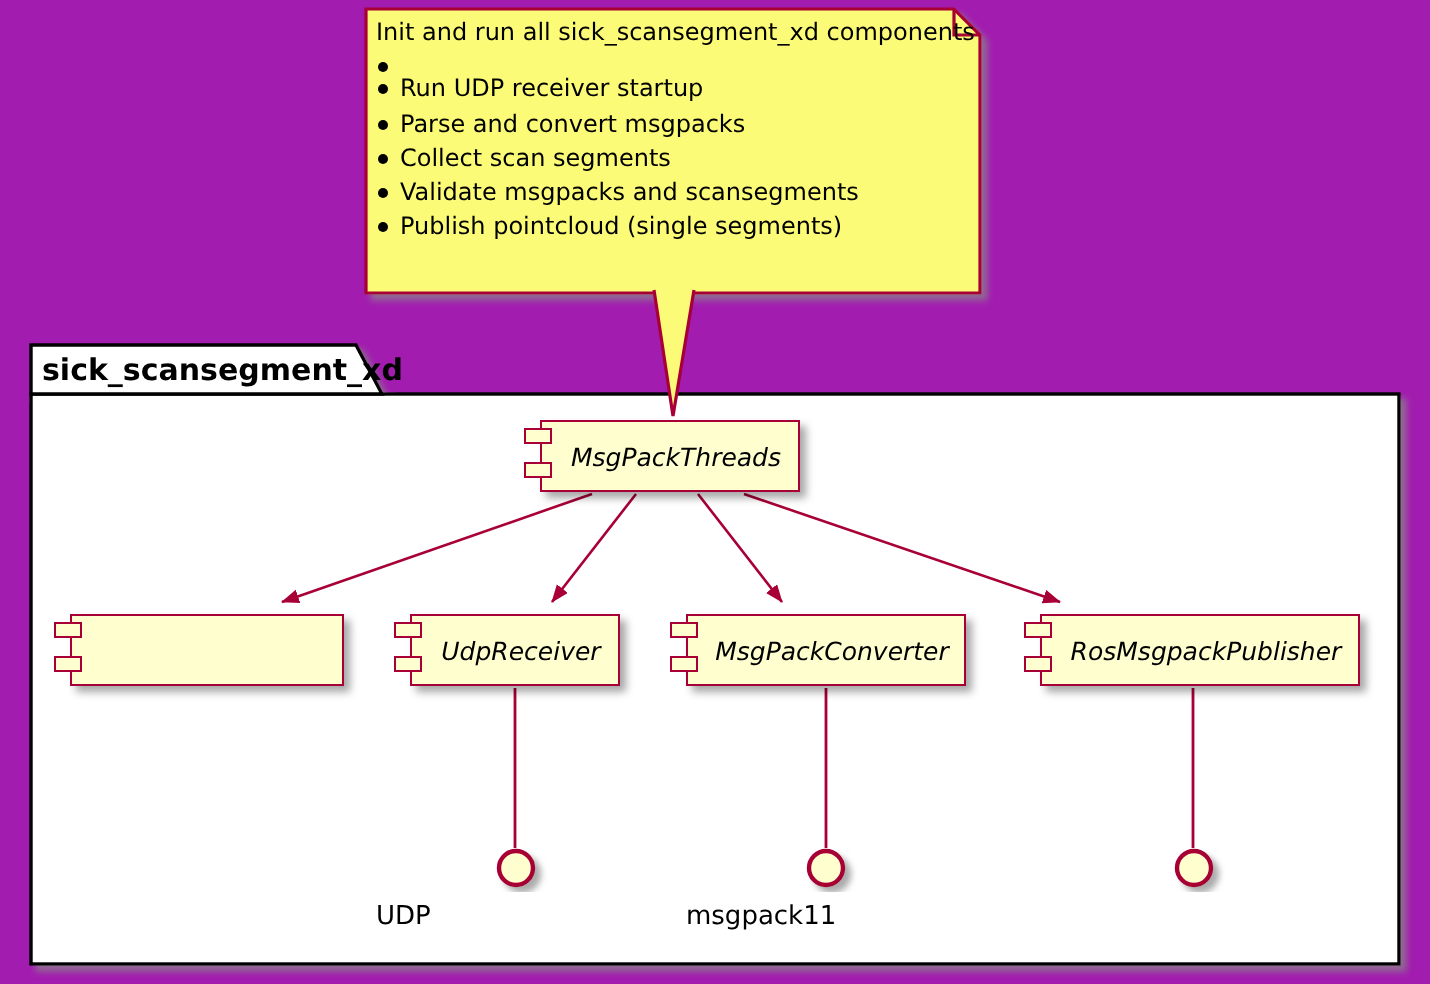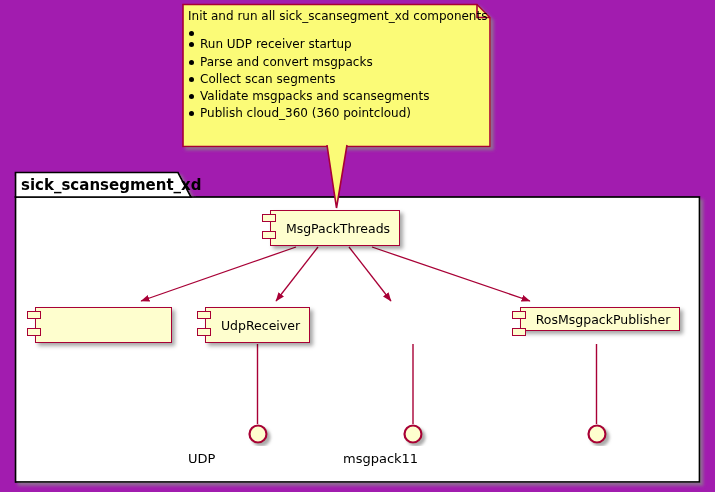--- a/index.html
+++ b/index.html
@@ -13,21 +13,21 @@
   .note-line{display:flex;align-items:flex-start;white-space:nowrap;}
   .note-line .dot{flex:0 0 auto;width:5px;height:5px;border-radius:50%;background:#000;margin:6px 6px 0 1px;}
 
   
   .frame-label{left:21px;top:176px;width:165px;font-weight:bold;font-size:15px;letter-spacing:0px;white-space:nowrap;}
 
   
   .component{position:absolute;z-index:2;background:#FEFECE;border:1.7px solid #A80036;
              box-shadow:3px 3px 4px rgba(0,0,0,0.35);
              display:flex;align-items:center;justify-content:center;
-             font-size:12.5px;white-space:nowrap;padding-left:6px;box-sizing:border-box;}
+             font-size:12.5px;white-space:nowrap;padding-left:6px;box-sizing:border-box;font-style:italic;}
   .port{position:absolute;width:12px;height:6px;background:#FEFECE;border:1.7px solid #A80036;left:-9px;}
   .port.p1{top:3px;}
   .port.p2{top:20px;}
 
   
   .iface-label{width:140px;text-align:left;font-size:13px;top:451px;}
 </style>
 </head>
 <body>
 
@@ -92,41 +92,46 @@
     <div class="note-line">
         <span class="dot"></span>
         <span>Collect scan segments</span>
       </div>
     <div class="note-line">
         <span class="dot"></span>
         <span>Validate msgpacks and scansegments</span>
       </div>
     <div class="note-line">
         <span class="dot"></span>
-        <span>Publish cloud_360 (360 pointcloud)</span>
+        <span>Publish pointcloud (single segments)</span>
       </div>
   </div>
 
   <div class="txt frame-label">sick_scansegment_xd</div>
 
   <div class="component" style="left:270px;top:210px;width:130px;height:36px;">
     <span class="port p1"></span>
     <span class="port p2"></span>
     <span>MsgPackThreads</span>
   </div>
   <div class="component" style="left:35px;top:307px;width:137px;height:36px;">
     <span class="port p1"></span>
     <span class="port p2"></span>
   </div>
   <div class="component" style="left:205px;top:307px;width:105px;height:36px;">
     <span class="port p1"></span>
     <span class="port p2"></span>
     <span>UdpReceiver</span>
   </div>
-  <div class="component" style="left:520px;top:307px;width:160px;height:24px;">
+  <div class="component" style="left:343px;top:307px;width:140px;height:36px;">
+    <span class="port p1"></span>
+    <span class="port p2"></span>
+    <span>MsgPackConverter</span>
+  </div>
+  <div class="component" style="left:520px;top:307px;width:160px;height:36px;">
     <span class="port p1"></span>
     <span class="port p2"></span>
     <span>RosMsgpackPublisher</span>
   </div>
 
   <div class="txt iface-label" style="left:188px;">UDP</div>
   <div class="txt iface-label" style="left:343px;">msgpack11</div>
   <div class="txt iface-label" style="left:527px;margin-top:44px;">ROS</div>
 
 </div>

